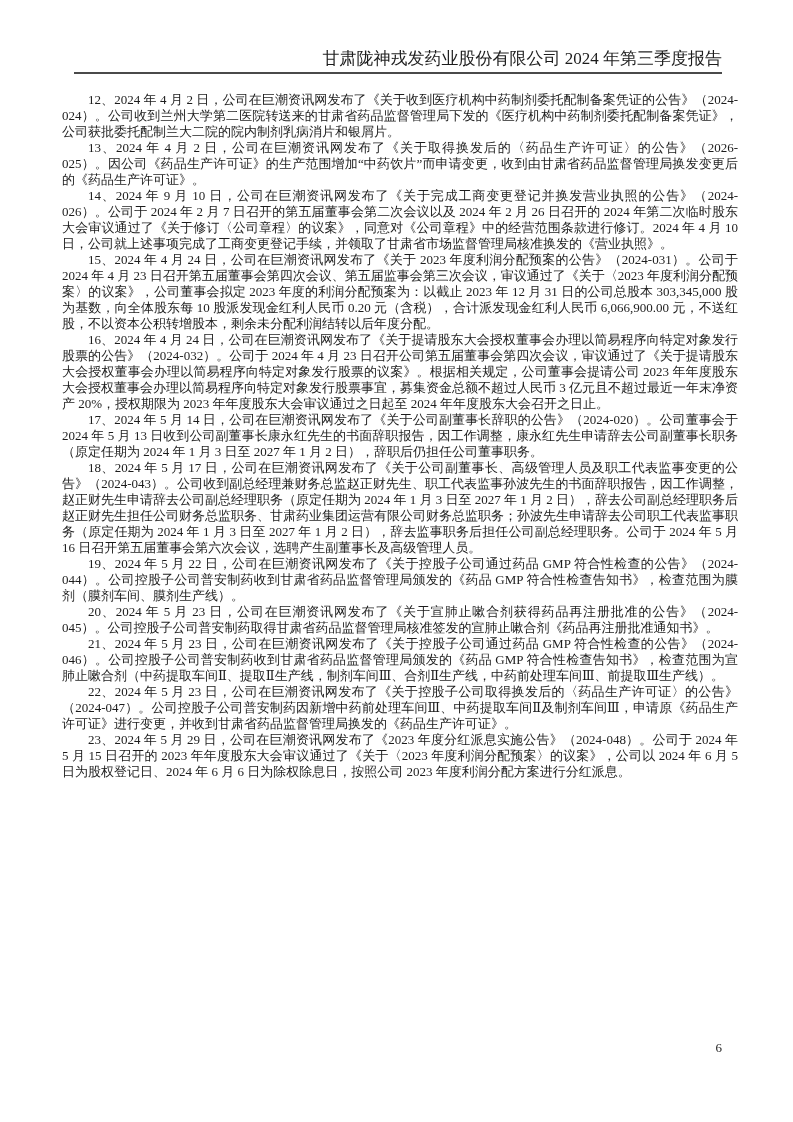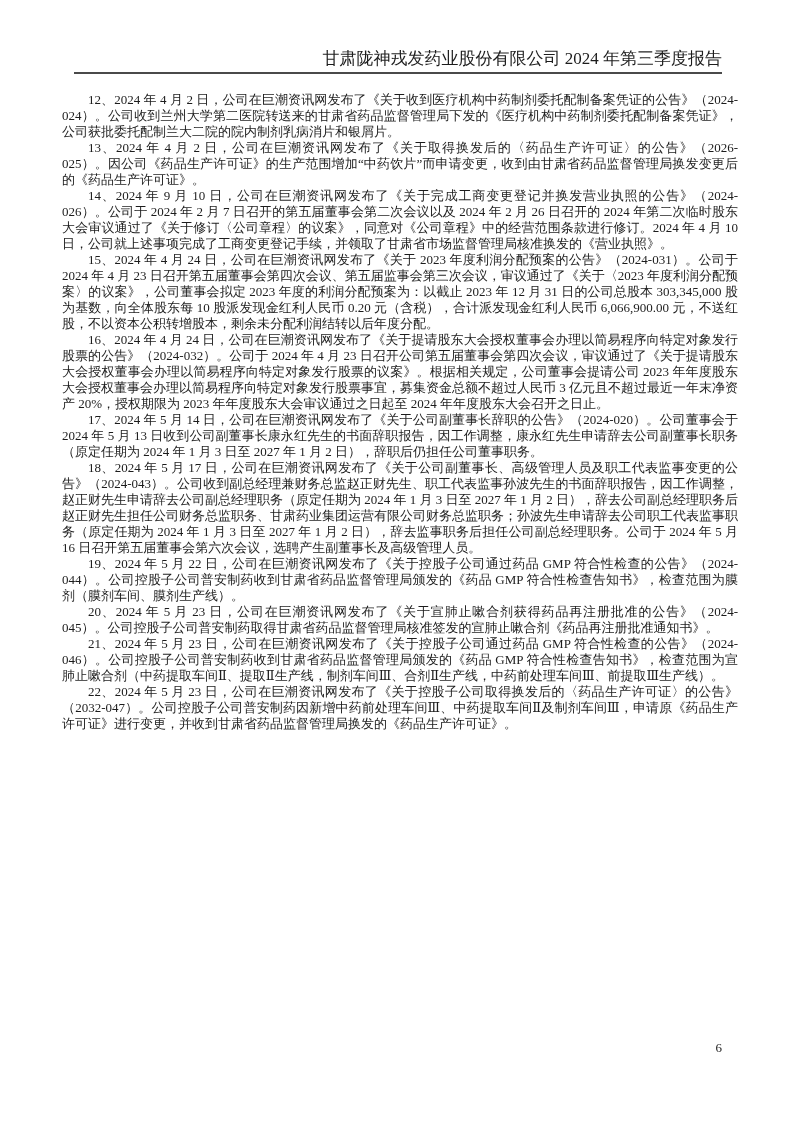--- a/index.html
+++ b/index.html
@@ -71,16 +71,17 @@
       <p>12、2024 年 4 月 2 日，公司在巨潮资讯网发布了《关于收到医疗机构中药制剂委托配制备案凭证的公告》（2024-024）。公司收到兰州大学第二医院转送来的甘肃省药品监督管理局下发的《医疗机构中药制剂委托配制备案凭证》，公司获批委托配制兰大二院的院内制剂乳病消片和银屑片。</p>
       <p>13、2024 年 4 月 2 日，公司在巨潮资讯网发布了《关于取得换发后的〈药品生产许可证〉的公告》（2026-025）。因公司《药品生产许可证》的生产范围增加“中药饮片”而申请变更，收到由甘肃省药品监督管理局换发变更后的《药品生产许可证》。</p>
       <p>14、2024 年 9 月 10 日，公司在巨潮资讯网发布了《关于完成工商变更登记并换发营业执照的公告》（2024-026）。公司于 2024 年 2 月 7 日召开的第五届董事会第二次会议以及 2024 年 2 月 26 日召开的 2024 年第二次临时股东大会审议通过了《关于修订〈公司章程〉的议案》，同意对《公司章程》中的经营范围条款进行修订。2024 年 4 月 10 日，公司就上述事项完成了工商变更登记手续，并领取了甘肃省市场监督管理局核准换发的《营业执照》。</p>
       <p>15、2024 年 4 月 24 日，公司在巨潮资讯网发布了《关于 2023 年度利润分配预案的公告》（2024-031）。公司于 2024 年 4 月 23 日召开第五届董事会第四次会议、第五届监事会第三次会议，审议通过了《关于〈2023 年度利润分配预案〉的议案》，公司董事会拟定 2023 年度的利润分配预案为：以截止 2023 年 12 月 31 日的公司总股本 303,345,000 股为基数，向全体股东每 10 股派发现金红利人民币 0.20 元（含税），合计派发现金红利人民币 6,066,900.00 元，不送红股，不以资本公积转增股本，剩余未分配利润结转以后年度分配。</p>
       <p>16、2024 年 4 月 24 日，公司在巨潮资讯网发布了《关于提请股东大会授权董事会办理以简易程序向特定对象发行股票的公告》（2024-032）。公司于 2024 年 4 月 23 日召开公司第五届董事会第四次会议，审议通过了《关于提请股东大会授权董事会办理以简易程序向特定对象发行股票的议案》。根据相关规定，公司董事会提请公司 2023 年年度股东大会授权董事会办理以简易程序向特定对象发行股票事宜，募集资金总额不超过人民币 3 亿元且不超过最近一年末净资产 20%，授权期限为 2023 年年度股东大会审议通过之日起至 2024 年年度股东大会召开之日止。</p>
       <p>17、2024 年 5 月 14 日，公司在巨潮资讯网发布了《关于公司副董事长辞职的公告》（2024-020）。公司董事会于 2024 年 5 月 13 日收到公司副董事长康永红先生的书面辞职报告，因工作调整，康永红先生申请辞去公司副董事长职务（原定任期为 2024 年 1 月 3 日至 2027 年 1 月 2 日），辞职后仍担任公司董事职务。</p>
       <p>18、2024 年 5 月 17 日，公司在巨潮资讯网发布了《关于公司副董事长、高级管理人员及职工代表监事变更的公告》（2024-043）。公司收到副总经理兼财务总监赵正财先生、职工代表监事孙波先生的书面辞职报告，因工作调整，赵正财先生申请辞去公司副总经理职务（原定任期为 2024 年 1 月 3 日至 2027 年 1 月 2 日），辞去公司副总经理职务后赵正财先生担任公司财务总监职务、甘肃药业集团运营有限公司财务总监职务；孙波先生申请辞去公司职工代表监事职务（原定任期为 2024 年 1 月 3 日至 2027 年 1 月 2 日），辞去监事职务后担任公司副总经理职务。公司于 2024 年 5 月 16 日召开第五届董事会第六次会议，选聘产生副董事长及高级管理人员。</p>
       <p>19、2024 年 5 月 22 日，公司在巨潮资讯网发布了《关于控股子公司通过药品 GMP 符合性检查的公告》（2024-044）。公司控股子公司普安制药收到甘肃省药品监督管理局颁发的《药品 GMP 符合性检查告知书》，检查范围为膜剂（膜剂车间、膜剂生产线）。</p>
       <p>20、2024 年 5 月 23 日，公司在巨潮资讯网发布了《关于宣肺止嗽合剂获得药品再注册批准的公告》（2024-045）。公司控股子公司普安制药取得甘肃省药品监督管理局核准签发的宣肺止嗽合剂《药品再注册批准通知书》。</p>
       <p>21、2024 年 5 月 23 日，公司在巨潮资讯网发布了《关于控股子公司通过药品 GMP 符合性检查的公告》（2024-046）。公司控股子公司普安制药收到甘肃省药品监督管理局颁发的《药品 GMP 符合性检查告知书》，检查范围为宣肺止嗽合剂（中药提取车间Ⅱ、提取Ⅱ生产线，制剂车间Ⅲ、合剂Ⅱ生产线，中药前处理车间Ⅲ、前提取Ⅲ生产线）。</p>
-      <p>22、2024 年 5 月 23 日，公司在巨潮资讯网发布了《关于控股子公司取得换发后的〈药品生产许可证〉的公告》（2032-047）。公司控股子公司普安制药因新增中药前处理车间Ⅲ、中药提取车间Ⅱ及制剂车间Ⅲ，申请原《药品生产许可证》进行变更，并收到甘肃省药品监督管理局换发的《药品生产许可证》。</p>
+      <p>22、2024 年 5 月 23 日，公司在巨潮资讯网发布了《关于控股子公司取得换发后的〈药品生产许可证〉的公告》（2024-047）。公司控股子公司普安制药因新增中药前处理车间Ⅲ、中药提取车间Ⅱ及制剂车间Ⅲ，申请原《药品生产许可证》进行变更，并收到甘肃省药品监督管理局换发的《药品生产许可证》。</p>
+      <p>23、2024 年 5 月 29 日，公司在巨潮资讯网发布了《2023 年度分红派息实施公告》（2024-048）。公司于 2024 年 5 月 15 日召开的 2023 年年度股东大会审议通过了《关于〈2023 年度利润分配预案〉的议案》，公司以 2024 年 6 月 5 日为股权登记日、2024 年 6 月 6 日为除权除息日，按照公司 2023 年度利润分配方案进行分红派息。</p>
     </div>
   <div class="page-number">6</div>
 </div>
 
 </body></html>

